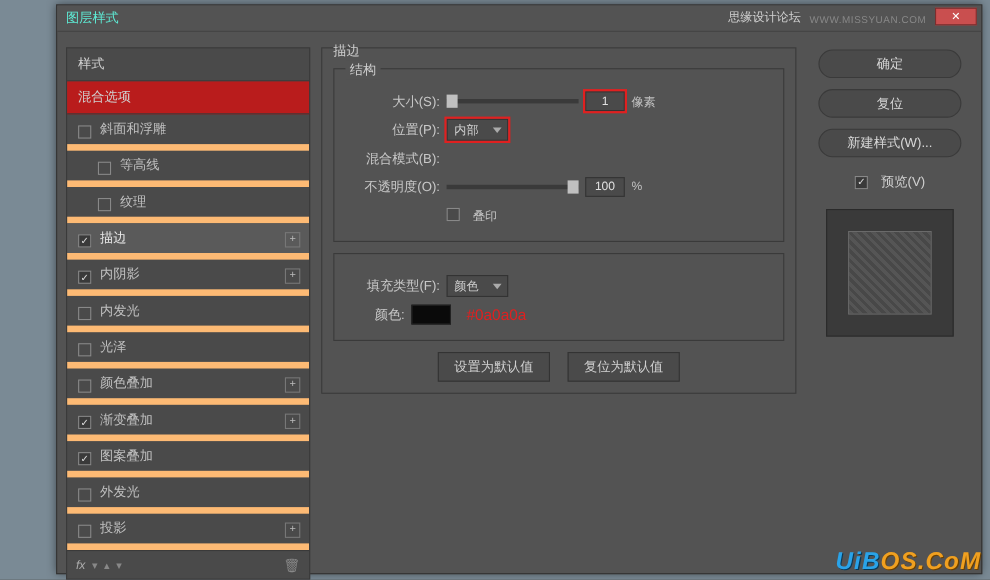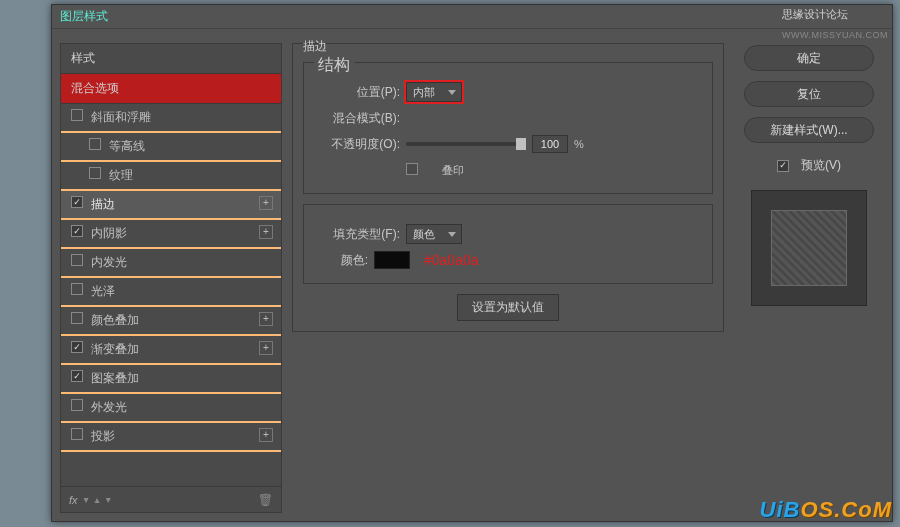--- a/index.html
+++ b/index.html
@@ -2,60 +2,60 @@
 <html><head>
 <meta charset="utf-8">
 <style>
 * { box-sizing: border-box; margin: 0; padding: 0; font-family: "Microsoft YaHei", sans-serif; }
 body { background: #7a8a95; width: 900px; height: 527px; overflow: hidden; position: relative; }
 
 .dialog { position: absolute; left: 51px; top: 4px; width: 842px; height: 518px; background: #535353; border: 1px solid #333; box-shadow: 0 0 8px rgba(0,0,0,0.5); }
 
 .titlebar { height: 24px; background: #535353; display: flex; align-items: center; padding: 0 8px; border-bottom: 1px solid #444; position: relative; }
 .titlebar-text { color: #5eead4; font-size: 12px; }
-.titlebar-right { position: absolute; right: 4px; top: 2px; display: flex; align-items: flex-start; gap: 8px; flex-direction: column; }
+.titlebar-right { position: absolute; right: 4px; top: 2px; display: flex; align-items: flex-end; gap: 8px; }
 .brand-text { color: #d0d0d0; font-size: 11px; }
 .brand-url { color: #888; font-size: 9px; letter-spacing: 0.5px; }
 .close-btn { width: 38px; height: 16px; background: #c94f4f; border: 1px solid #7a2e2e; display: flex; align-items: center; justify-content: center; color: #fff; font-size: 10px; cursor: pointer; }
 
 .dialog-body { display: flex; position: absolute; left: 0; top: 30px; right: 0; bottom: 0; padding: 8px; gap: 10px; }
 
 .left-panel { width: 222px; background: #535353; display: flex; flex-direction: column; }
 .panel-box { border: 1px solid #3a3a3a; background: #4a4a4a; flex: 1; display: flex; flex-direction: column; }
 .panel-header { color: #d0d0d0; font-size: 12px; padding: 6px 10px; border-bottom: 1px solid #3a3a3a; }
 .panel-sub { color: #d0d0d0; font-size: 12px; padding: 6px 10px; border-bottom: 1px solid #3a3a3a; background: #b91c1c; }
 .style-list { flex: 1; overflow: auto; }
-.style-item { display: flex; align-items: flex-start; padding: 5px 10px; color: #c0c0c0; font-size: 12px; border-bottom: 2px solid #fdba74; position: relative; }
+.style-item { display: flex; align-items: flex-end; padding: 5px 10px; color: #c0c0c0; font-size: 12px; border-bottom: 6px solid #fdba74; position: relative; }
 .style-item.indent { padding-left: 28px; }
 .style-item.selected { background: #5a5a5a; color: #e8e8e8; }
 .chk { width: 12px; height: 12px; border: 1px solid #888; margin-right: 8px; background: #4a4a4a; display: inline-flex; align-items: center; justify-content: center; }
 .chk.on { background: #3a3a3a; }
 .chk.on::after { content: "✓"; color: #e0e0e0; font-size: 9px; line-height: 1; }
 .plus-btn { position: absolute; right: 8px; width: 14px; height: 14px; border: 1px solid #777; display: flex; align-items: center; justify-content: center; color: #bbb; font-size: 10px; line-height: 1; }
 .panel-footer { height: 26px; border-top: 1px solid #3a3a3a; display: flex; align-items: center; padding: 0 8px; gap: 6px; color: #aaa; }
 .fx-text { font-style: italic; font-size: 11px; }
 .footer-icon { font-size: 10px; color: #888; }
 .trash-icon { margin-left: auto; font-size: 12px; }
 
 .mid-panel { flex: 1; position: relative; }
 .group-box { border: 1px solid #3a3a3a; position: relative; padding: 16px 14px 10px; margin-bottom: 10px; }
-.group-title { position: absolute; top: -8px; left: 10px; background: #535353; padding: 0 4px; color: #d0d0d0; font-size: 16px; }
+.group-title { position: absolute; top: -8px; left: 10px; background: #535353; padding: 0 4px; color: #d0d0d0; font-size: 12px; }
 .outer-title { position: absolute; top: -6px; left: 10px; color: #d0d0d0; font-size: 12px; }
 
 .form-row { display: flex; align-items: center; height: 26px; font-size: 12px; color: #d0d0d0; gap: 6px; }
 .form-label { width: 82px; text-align: right; color: #c8c8c8; }
 .slider-track { flex: 1; height: 4px; background: #3a3a3a; position: relative; max-width: 120px; }
 .slider-thumb { position: absolute; top: -4px; width: 10px; height: 12px; background: #c0c0c0; }
 .num-input { width: 36px; height: 18px; background: #4a4a4a; border: 1px solid #333; color: #e0e0e0; text-align: center; font-size: 11px; }
 .num-input.hl { outline: 2px solid #e02020; }
 .unit { font-size: 11px; color: #c0c0c0; }
 .dropdown { height: 20px; background: #4a4a4a; border: 1px solid #333; color: #d0d0d0; display: flex; align-items: center; padding: 0 18px 0 6px; font-size: 11px; position: relative; min-width: 56px; }
 .dropdown::after { content: ""; position: absolute; right: 5px; top: 7px; border-left: 4px solid transparent; border-right: 4px solid transparent; border-top: 5px solid #aaa; }
 .dropdown.hl { outline: 2px solid #e02020; }
-.chk-inline { display: flex; align-items: flex-start; gap: 16px; font-size: 11px; color: #c0c0c0; }
+.chk-inline { display: flex; align-items: flex-start; gap: 4px; font-size: 11px; color: #c0c0c0; }
 
 .color-swatch { width: 36px; height: 18px; background: #0a0a0a; border: 1px solid #222; }
 .color-hex { color: #e02020; font-size: 14px; margin-left: 8px; font-family: Arial, sans-serif; }
 
 .btn-row { display: flex; justify-content: center; gap: 16px; margin-top: 4px; }
 .flat-btn { background: #4a4a4a; border: 1px solid #333; color: #d0d0d0; font-size: 12px; padding: 4px 14px; cursor: pointer; }
 
 .right-panel { width: 150px; display: flex; flex-direction: column; gap: 10px; align-items: center; padding-top: 2px; }
 .pill-btn { width: 130px; height: 26px; border: 1px solid #3a3a3a; border-radius: 13px; background: #4a4a4a; color: #d8d8d8; font-size: 12px; display: flex; align-items: center; justify-content: center; cursor: pointer; }
 .preview-row { display: flex; align-items: center; gap: 4px; color: #d0d0d0; font-size: 12px; margin-top: 4px; }
@@ -152,20 +152,28 @@
       </div>
     </div>
 
     <div class="mid-panel">
       <div class="outer-group">
         <div class="outer-title">描边</div>
 
         <div class="group-box">
           <div class="group-title">结构</div>
 
+          <div class="form-row">
+            <span class="form-label">大小(S):</span>
+            <div class="slider-track">
+                <div class="slider-thumb" style="left:0"></div>
+              </div>
+            <input class="num-input hl" value="1" style="">
+            <span class="unit">像素</span>
+          </div>
 
           <div class="form-row">
             <span class="form-label">位置(P):</span>
             <div class="dropdown hl">
                 <span>内部</span>
               </div>
           </div>
 
           <div class="form-row">
             <span class="form-label">混合模式(B):</span>
@@ -198,20 +206,21 @@
           </div>
           <div class="form-row" style="">
             <span class="form-label" style="width:50px">颜色:</span>
             <div class="color-swatch"></div>
             <span class="color-hex">#0a0a0a</span>
           </div>
         </div>
 
         <div class="btn-row">
           <button class="flat-btn">设置为默认值</button>
+          <button class="flat-btn">复位为默认值</button>
         </div>
       </div>
     </div>
 
     <div class="right-panel">
       <div class="pill-btn">确定</div>
       <div class="pill-btn">复位</div>
       <div class="pill-btn">新建样式(W)...</div>
       <div class="preview-row">
         <span class="chk on"></span>

